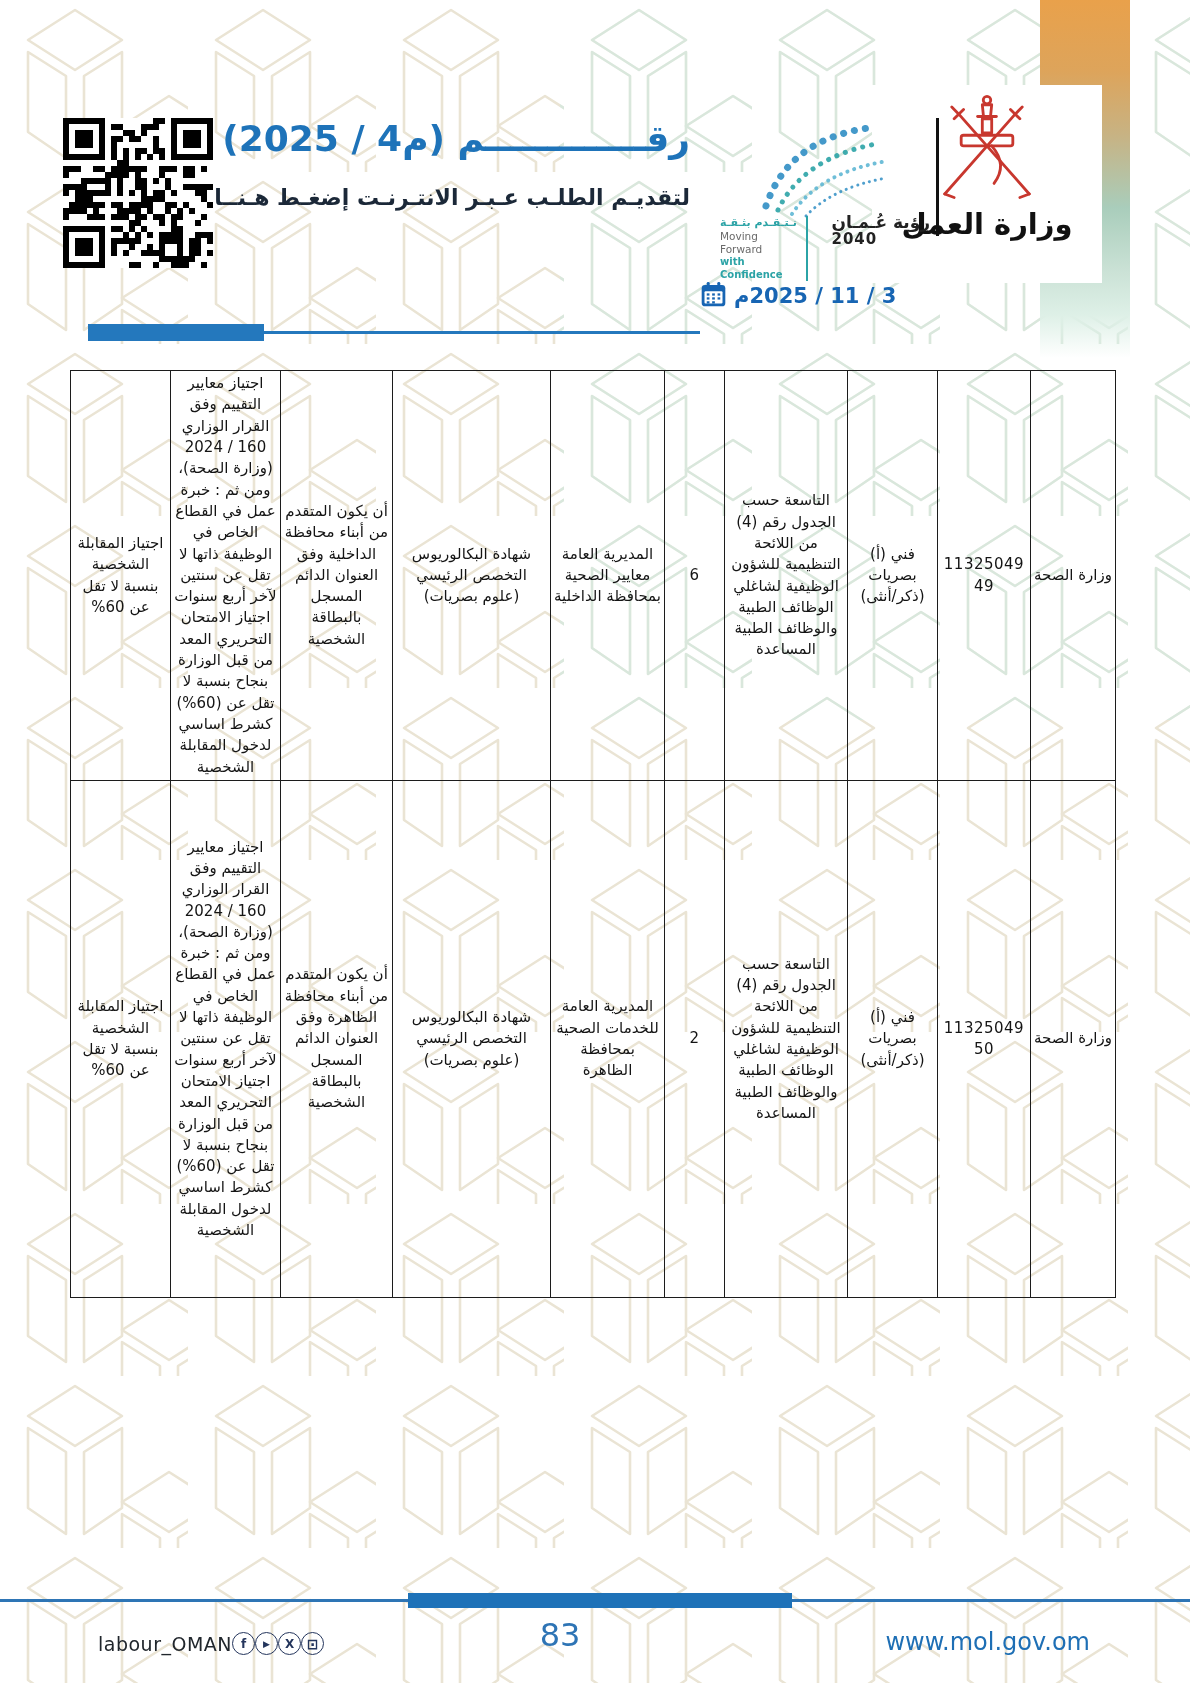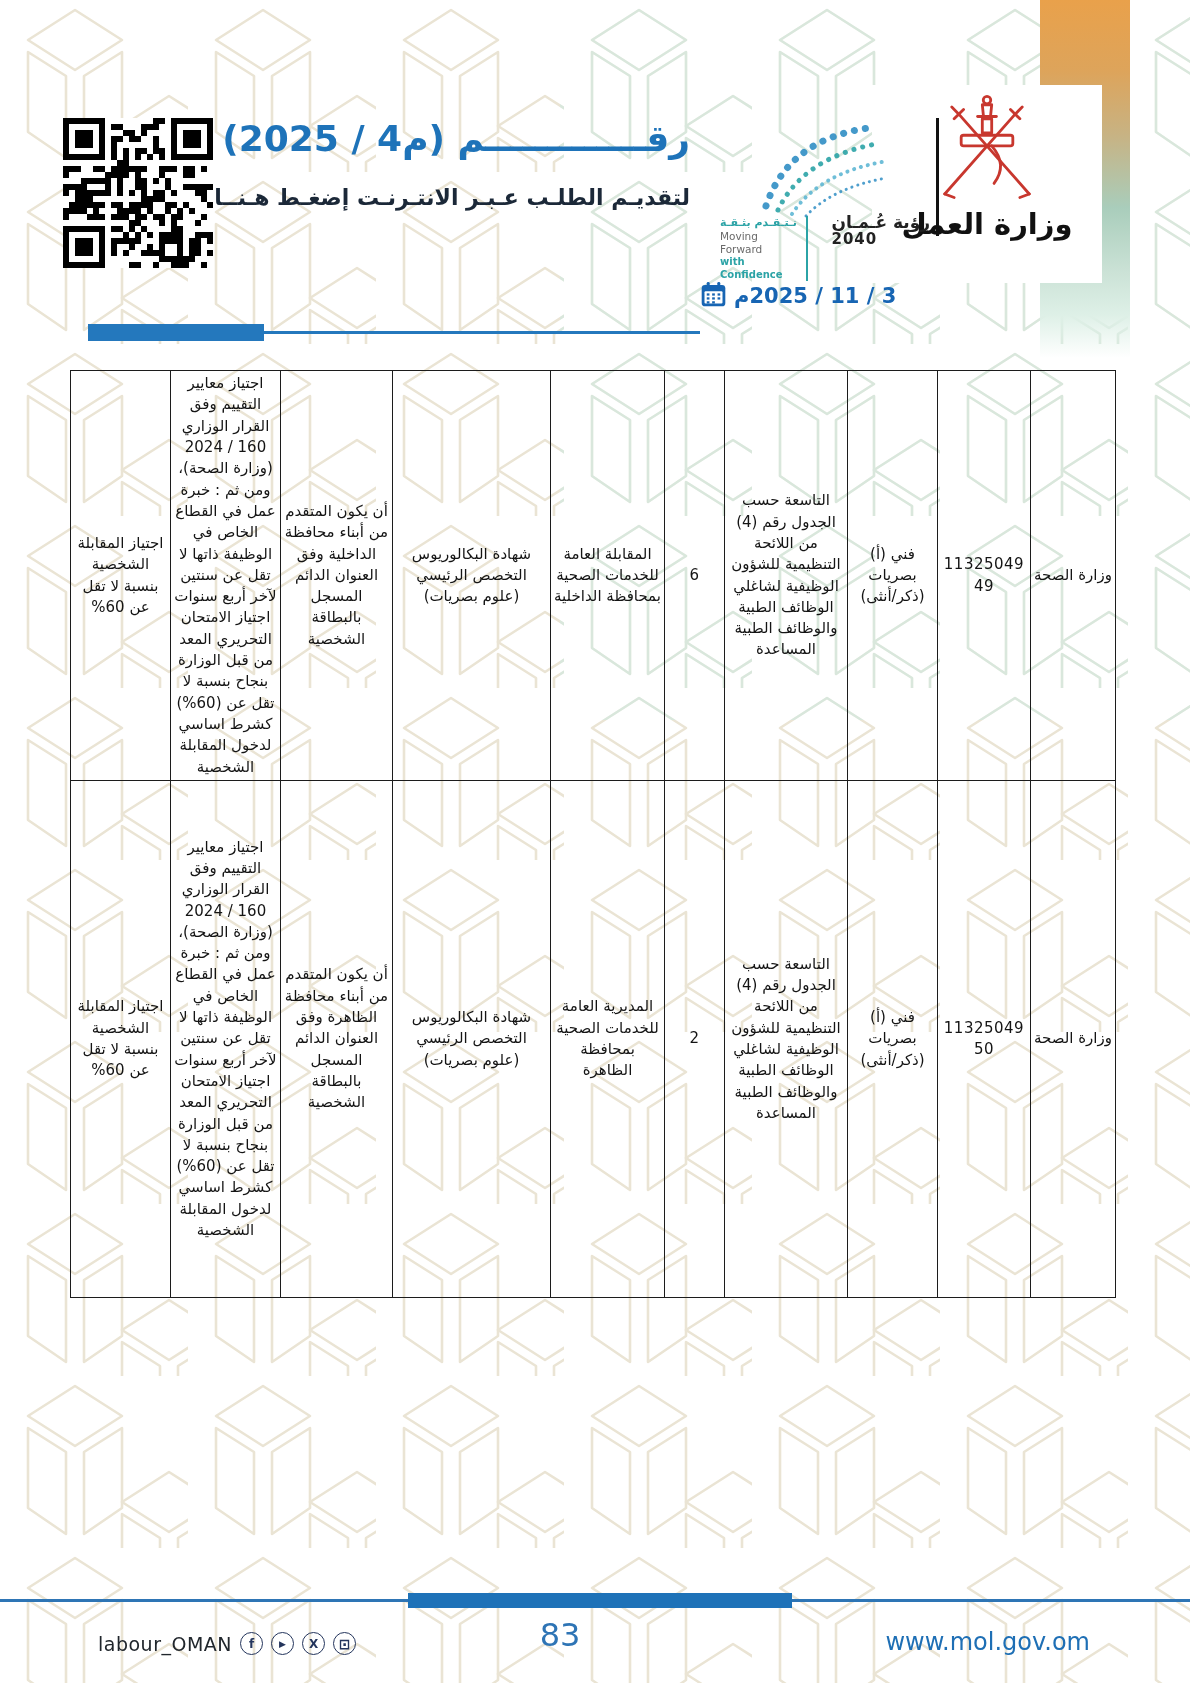--- a/index.html
+++ b/index.html
@@ -47,21 +47,21 @@
      table-layout:fixed; background:transparent; }
   table.vacancy td { border:1.6px solid #1c1c1c; text-align:center; vertical-align:middle;
      font-size:15px; line-height:1.42; color:#141414; padding:2px 3px; word-wrap:break-word;margin-top:40px; }
   table.vacancy tr.r1 { height:410px; }
   table.vacancy tr.r2 { height:517px; }
   td.num { font-size:16px; letter-spacing:0.5px; }
 
   
   .footer-line { position:absolute; left:0; top:1599px; width:1190px; height:3px; background:#2e75b5; z-index:3; }
   .footer-bar { position:absolute; left:408px; top:1593px; width:384px; height:15px; background:#1e72b8; z-index:4; }
-  .footer-social { position:absolute; left:98px; top:1632px; display:flex; align-items:center; gap:8px; z-index:4; }
+  .footer-social { position:absolute; left:98px; top:1632px; display:flex; align-items:center; z-index:4; }
   .social-handle { font-size:19px; color:#20262c; font-weight:500; letter-spacing:0.5px; }
   .social-icon { width:23px; height:23px; border:1.6px solid #24355c; border-radius:50%; color:#24355c;
      font-size:12px; font-weight:bold; display:flex; align-items:center; justify-content:center; cursor:pointer; }
   .page-number { position:absolute; left:520px; top:1616px; width:80px; text-align:center;
      font-size:32px; font-weight:normal; color:#2e74b5; z-index:4; }
   .website { position:absolute; left:810px; top:1628px; width:280px; text-align:right;
      font-size:24px; font-weight:normal; color:#1e6fb5; z-index:4; cursor:pointer; }
 </style>
 </head>
 <body>
@@ -387,21 +387,21 @@
         <col style="width:110px">
         <col style="width:100px">
     </colgroup>
     <tbody>
         <tr class="r1">
       <td>وزارة الصحة</td>
       <td class="num">1132504949</td>
       <td>فني (أ) بصريات (ذكر/أنثى)</td>
       <td>التاسعة حسب الجدول رقم (4) من اللائحة التنظيمية للشؤون الوظيفية لشاغلي الوظائف الطبية والوظائف الطبية المساعدة</td>
       <td class="num">6</td>
-      <td>المقابلة العامة للخدمات الصحية بمحافظة الداخلية</td>
+      <td>المديرية العامة معايير الصحية بمحافظة الداخلية</td>
       <td>شهادة البكالوريوس التخصص الرئيسي (علوم بصريات)</td>
       <td>أن يكون المتقدم من أبناء محافظة الداخلية وفق العنوان الدائم المسجل بالبطاقة الشخصية</td>
       <td>اجتياز معايير التقييم وفق القرار الوزاري 160 / 2024 (وزارة الصحة)، ومن ثم : خبرة عمل في القطاع الخاص في الوظيفة ذاتها لا تقل عن سنتين لآخر أربع سنوات اجتياز الامتحان التحريري المعد من قبل الوزارة بنجاح بنسبة لا تقل عن (60%) كشرط اساسي لدخول المقابلة الشخصية</td>
       <td>اجتياز المقابلة الشخصية بنسبة لا تقل عن 60%</td>
     </tr>
     <tr class="r2">
       <td>وزارة الصحة</td>
       <td class="num">1132504950</td>
       <td>فني (أ) بصريات (ذكر/أنثى)</td>
       <td>التاسعة حسب الجدول رقم (4) من اللائحة التنظيمية للشؤون الوظيفية لشاغلي الوظائف الطبية والوظائف الطبية المساعدة</td>

